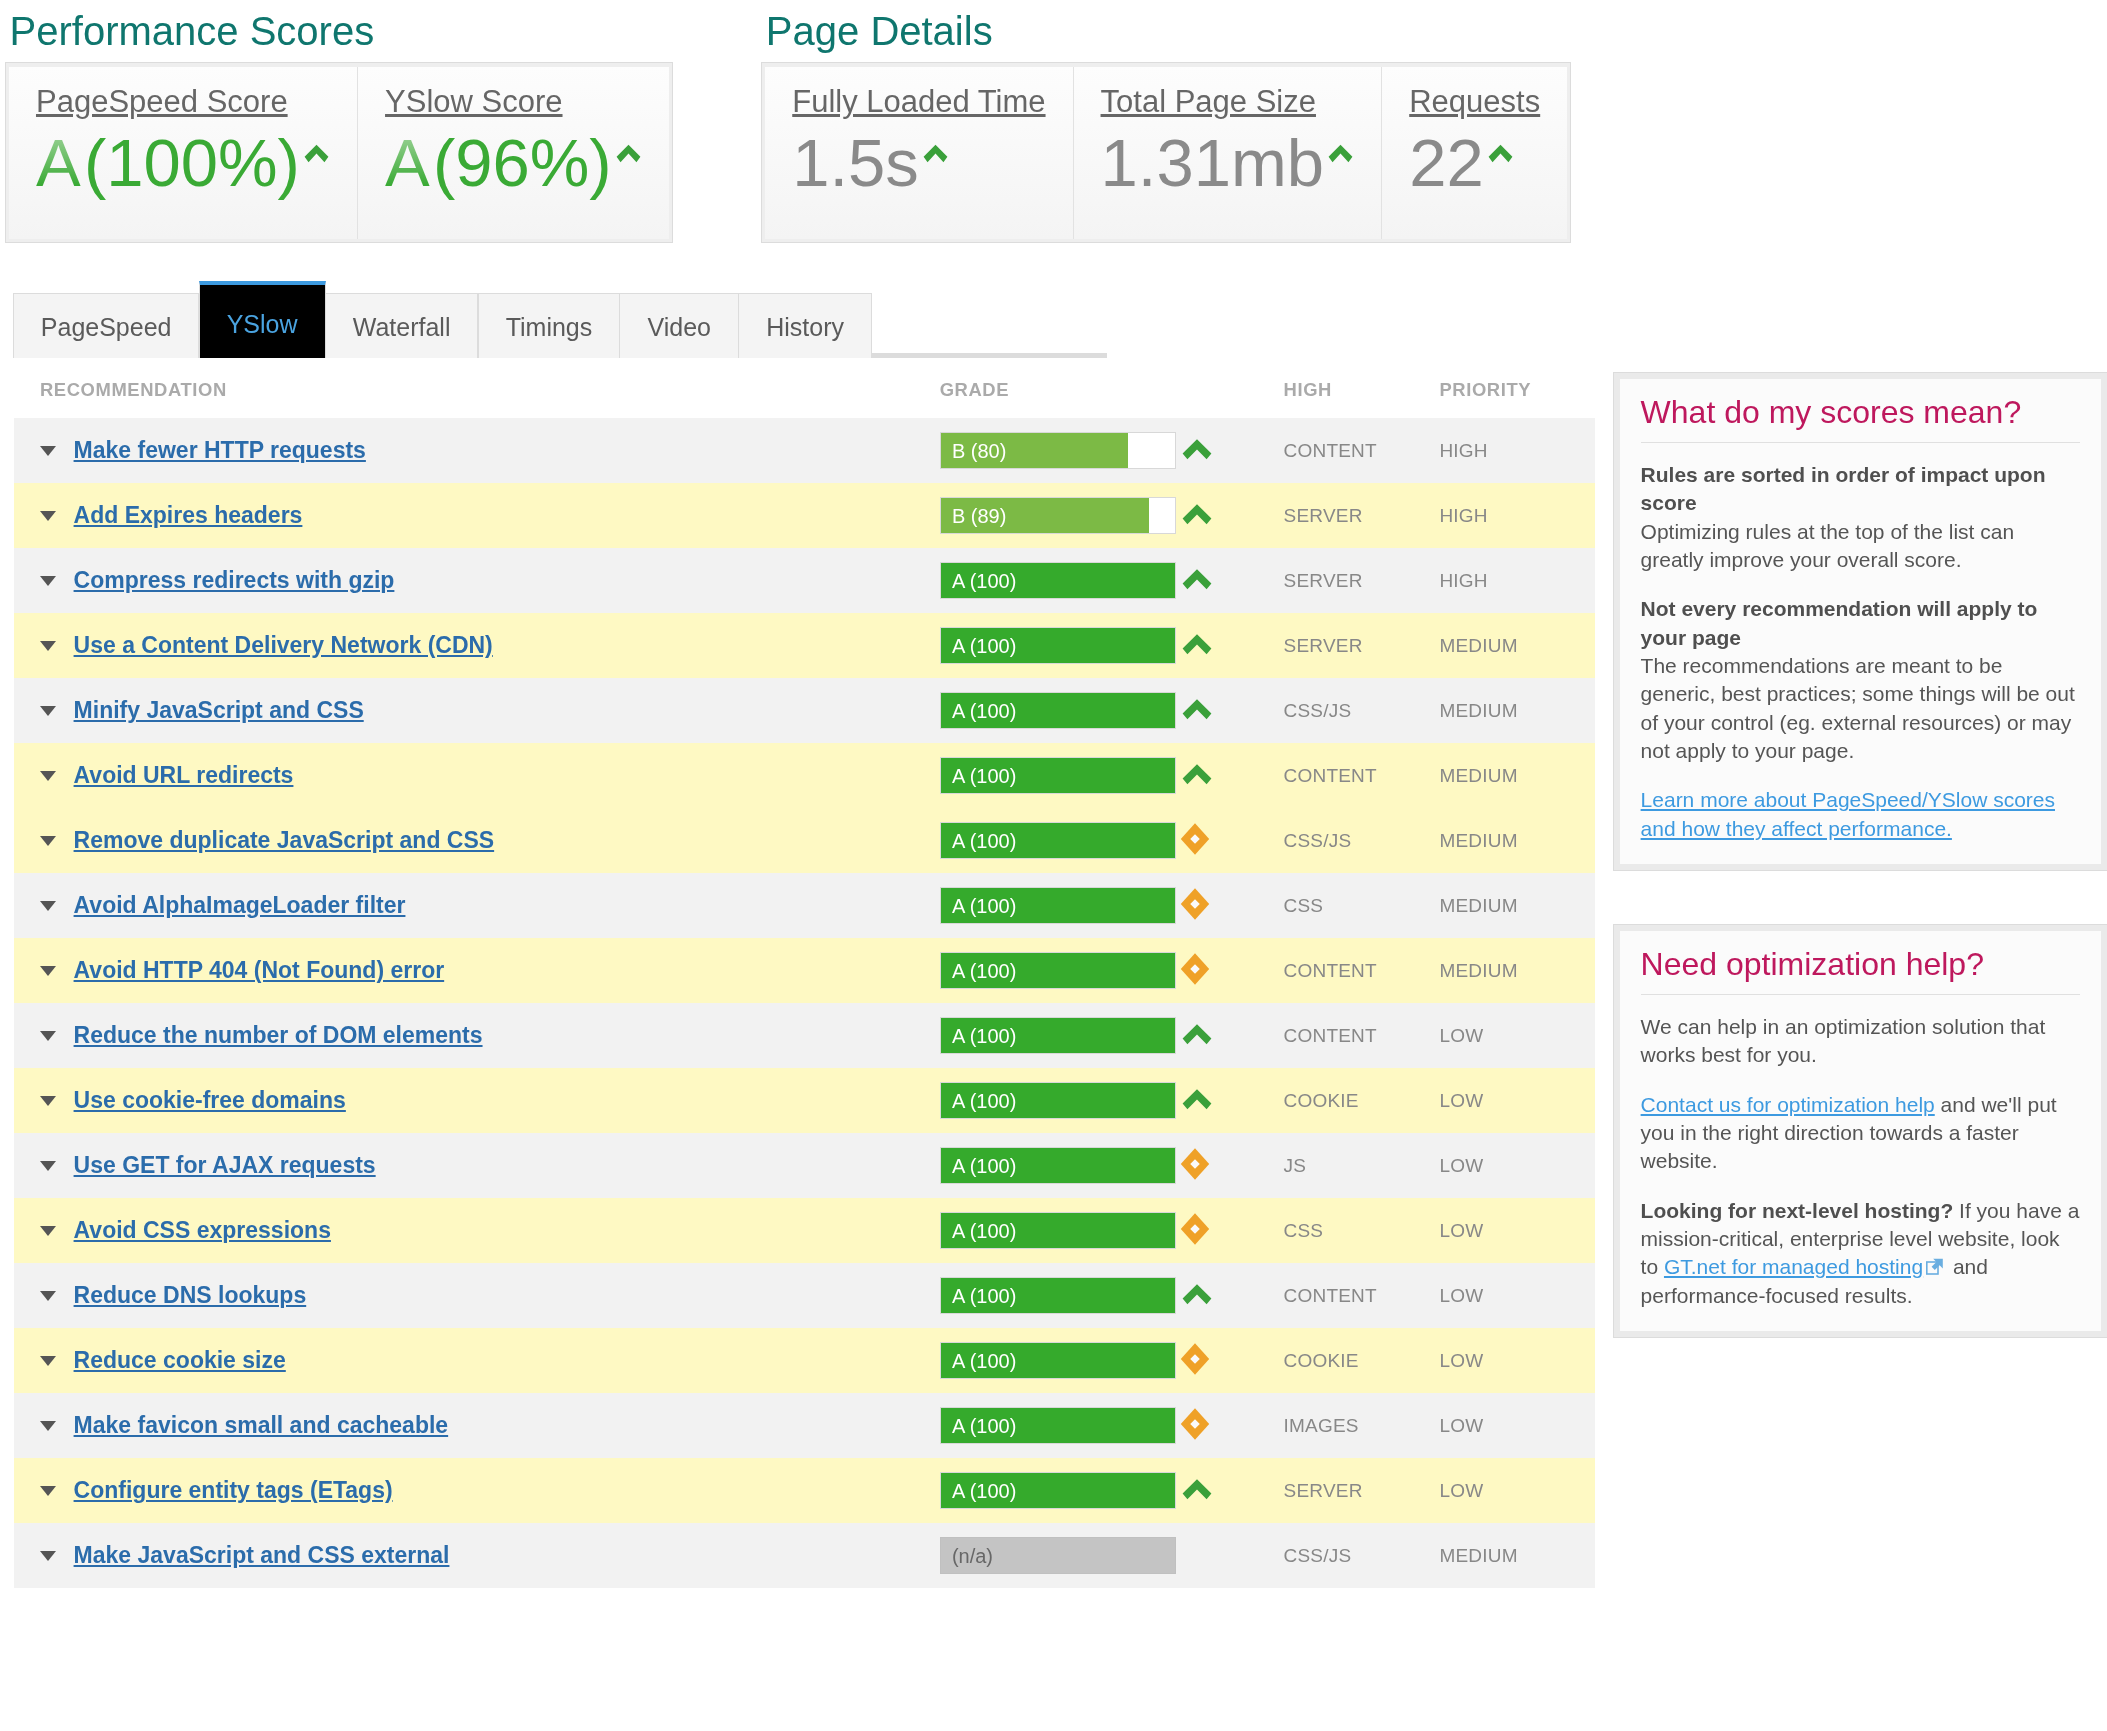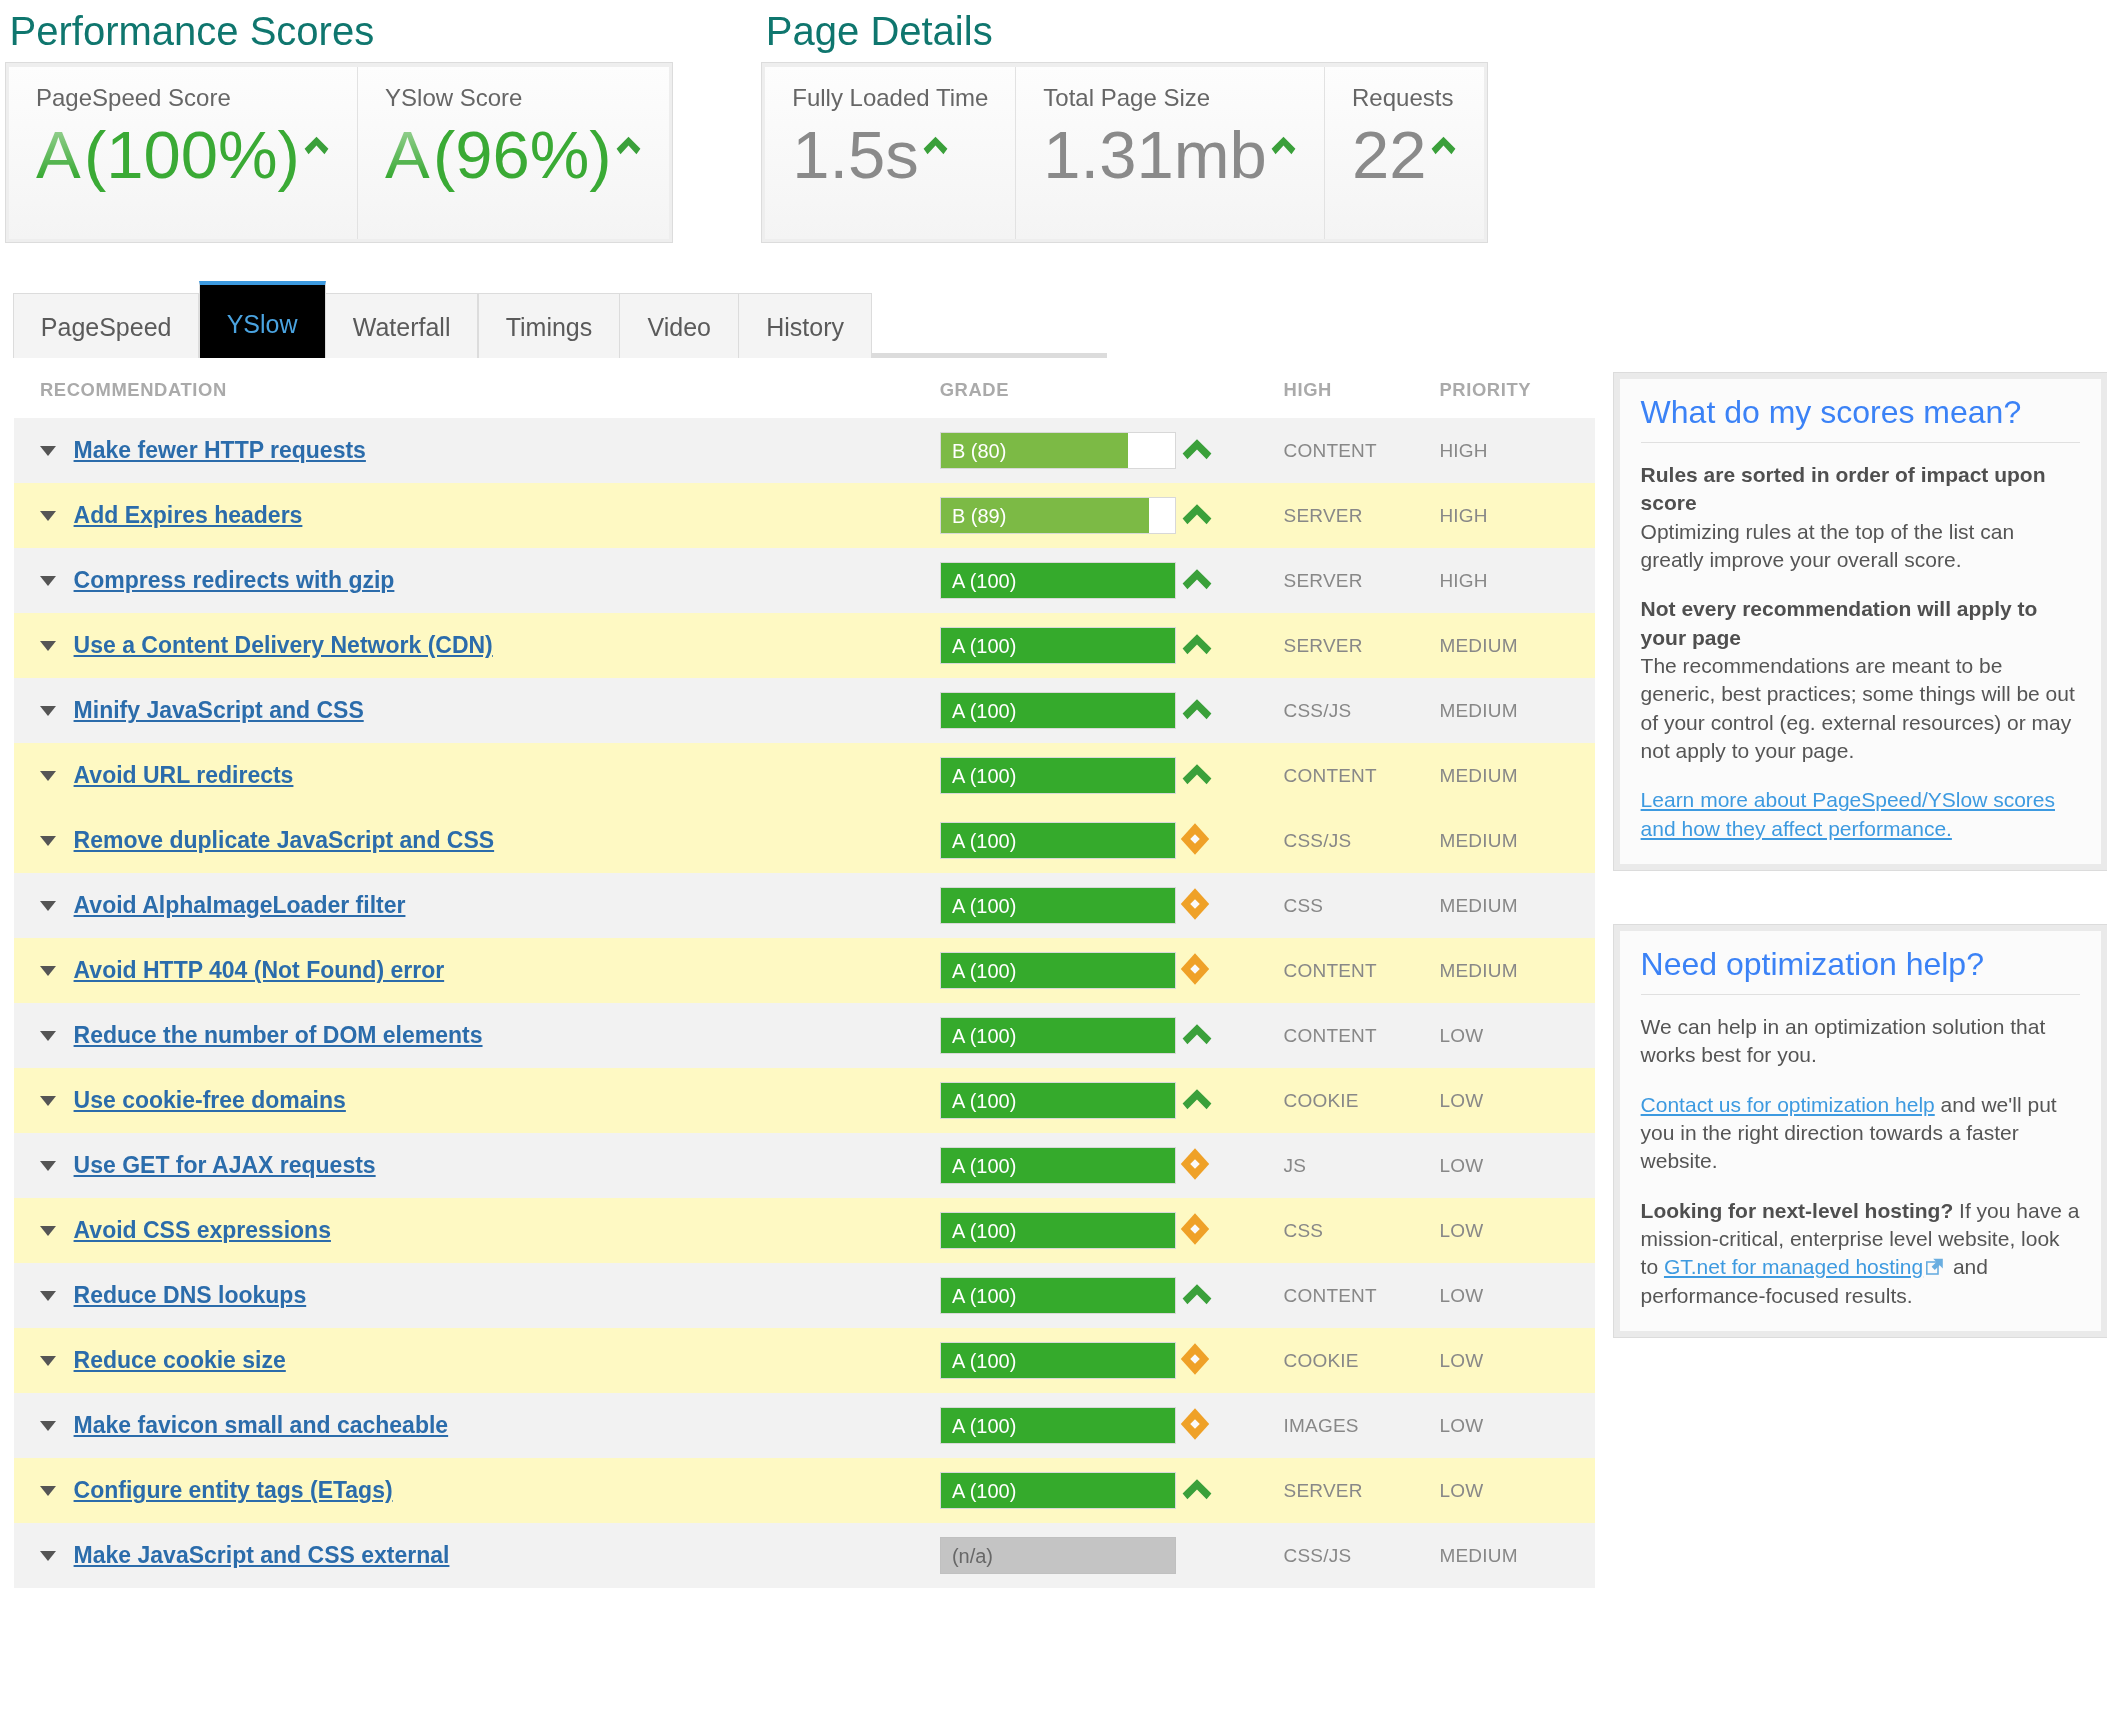--- a/index.html
+++ b/index.html
@@ -32,24 +32,25 @@
   }
   .card {
     background: linear-gradient(180deg,#fdfdfd 0%, #f4f4f4 100%);
     border-right: 0.8px solid #e2e2e2;
     padding: 17.6px 27px 27px 27px;
     min-height: 172px;
   }
   .card:last-child { border-right: none; }
   .card-label {
     color: #666666;
-    font-size: 24px;
+    font-size: 31px;
     font-weight: 400;
     margin-bottom: 8px;
     white-space: nowrap;
+    text-decoration: underline;
   }
   .card-value {
     font-size: 67px;
     line-height: 1.05;
     font-weight: 400;
     white-space: nowrap;
     display: flex;
     align-items: flex-start;
   }
   .card-value.grade { color: #3aaa35; }
@@ -190,21 +191,21 @@
   
   .panel {
     background: #fbfbfb;
     border: 0.8px solid #dcdcdc;
     outline: 6.4px solid #eaeaea;
     outline-offset: -7.2px;
     padding: 21px 27px 27px 27px;
     margin-bottom: 53px;
   }
   .panel-title {
-    color: #3b82f6;
+    color: #be185d;
     font-size: 32px;
     font-weight: 400;
     padding-bottom: 11.2px;
     border-bottom: 0.8px solid #e0e0e0;
     margin-bottom: 17.6px;
   }
   .panel p {
     color: #555555;
     font-size: 21px;
     line-height: 1.35;

